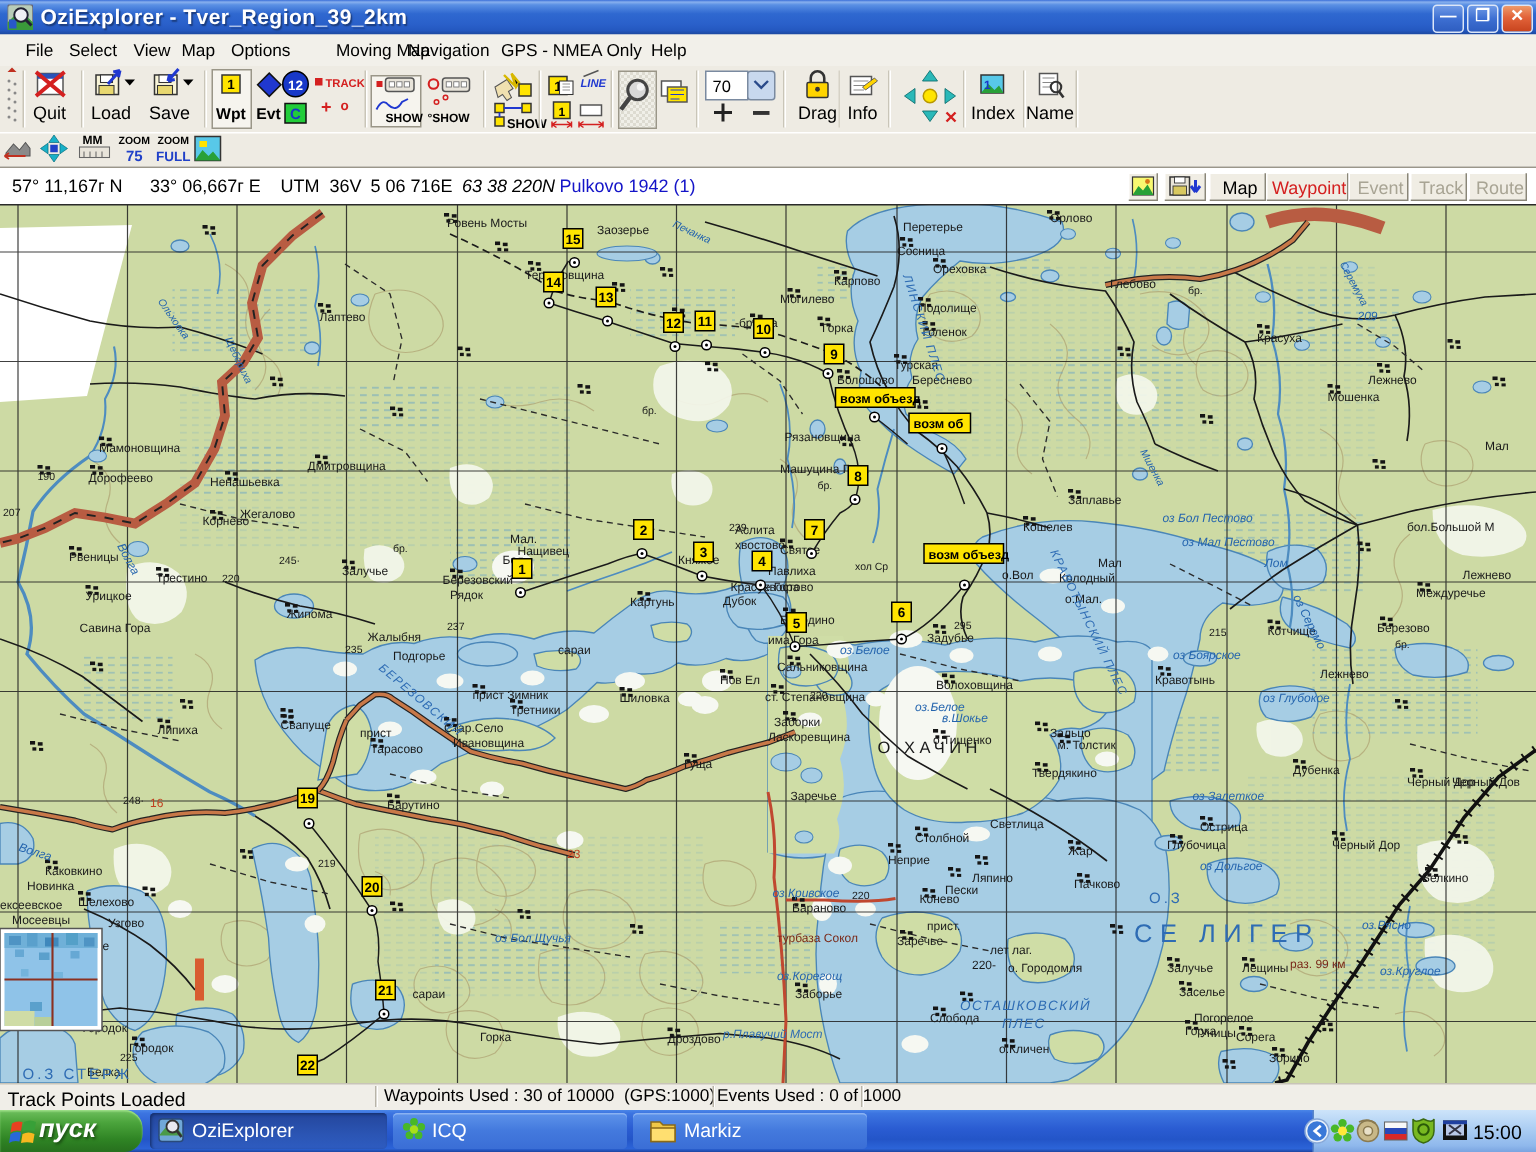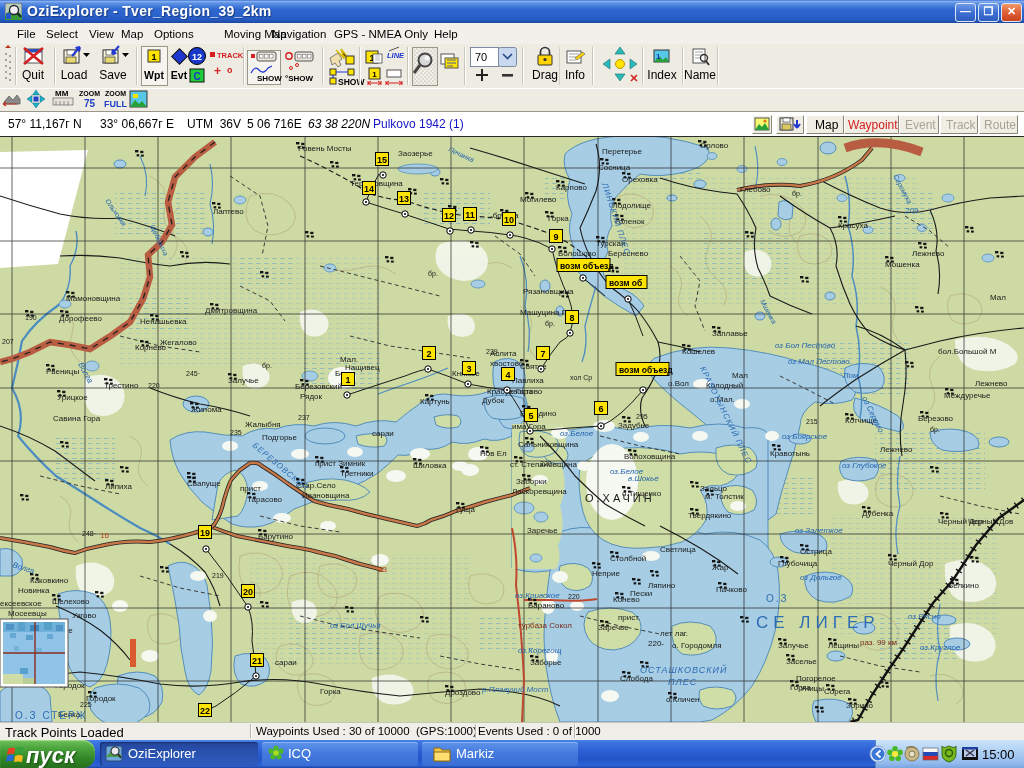--- a/index.html
+++ b/index.html
@@ -30,21 +30,21 @@
   
   #statusbar{left:0;top:722px;width:1024px;height:18px;background:#f0eee8;border-top:1px solid #c8c4b8;
     font-size:12px;color:#000;}
   .ssep{top:724px;width:1px;height:14px;background:#b8b4a8;border-right:1px solid #fff;}
   
   #taskbar{left:0;top:740px;width:1024px;height:28px;
     background:linear-gradient(180deg,#4b86e8 0%,#3c74e0 8%,#2a5cd2 45%,#2355c8 70%,#2c64d8 92%,#1c44a0 100%);}
   #startbtn{left:0;top:740px;width:95px;height:28px;border-radius:0 12px 12px 0;
     background:linear-gradient(180deg,#6fc05e 0%,#4ba43c 30%,#2f8424 70%,#27701e 100%);
     box-shadow:inset 0 1px 1px #9fe08a;}
-  #starttext{left:26px;top:743px;color:#fff;font-weight:bold;font-style:italic;font-size:22px;
+  #starttext{left:26px;top:743px;color:#fff;font-weight:bold;font-style:italic;font-size:17px;
     text-shadow:1px 1px 2px #1a4a12;}
   .taskbtn{top:742px;height:24px;border-radius:3px;color:#fff;font-size:13px;}
   .tb-normal{background:linear-gradient(180deg,#5e93ea 0%,#4379dd 50%,#3a6ed6 100%);box-shadow:inset 0 1px 0 #8ab2f2;}
   .tb-active{background:linear-gradient(180deg,#24469c 0%,#2b55b4 60%,#2e5cc0 100%);box-shadow:inset 1px 1px 2px #16306e;}
   #tray{left:875px;top:740px;width:149px;height:28px;
     background:linear-gradient(180deg,#cde4fa 0%,#a8cbf2 50%,#8fb8ec 85%,#7aa4e0 100%);
     border-left:1px solid #5a86c8;}
   #clock{left:982px;top:747px;font-size:13px;color:#000;}
 </style>
 </head>

